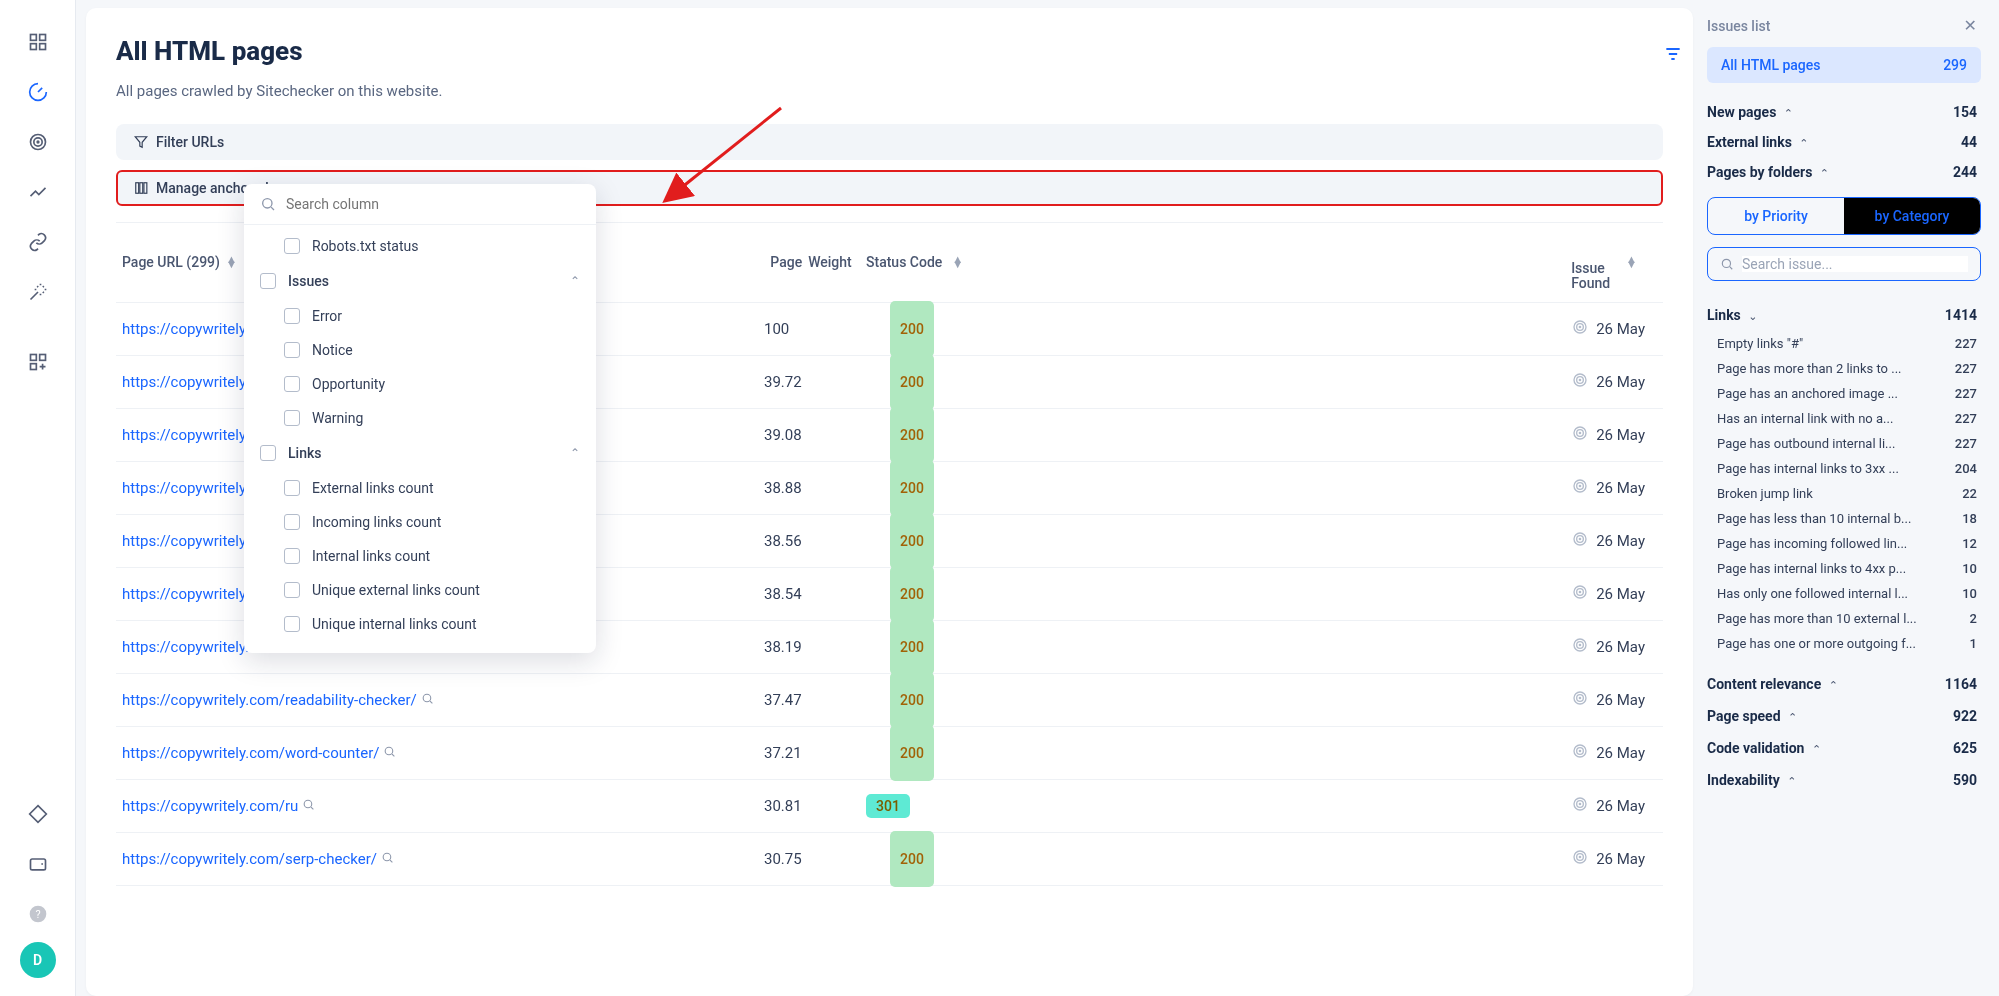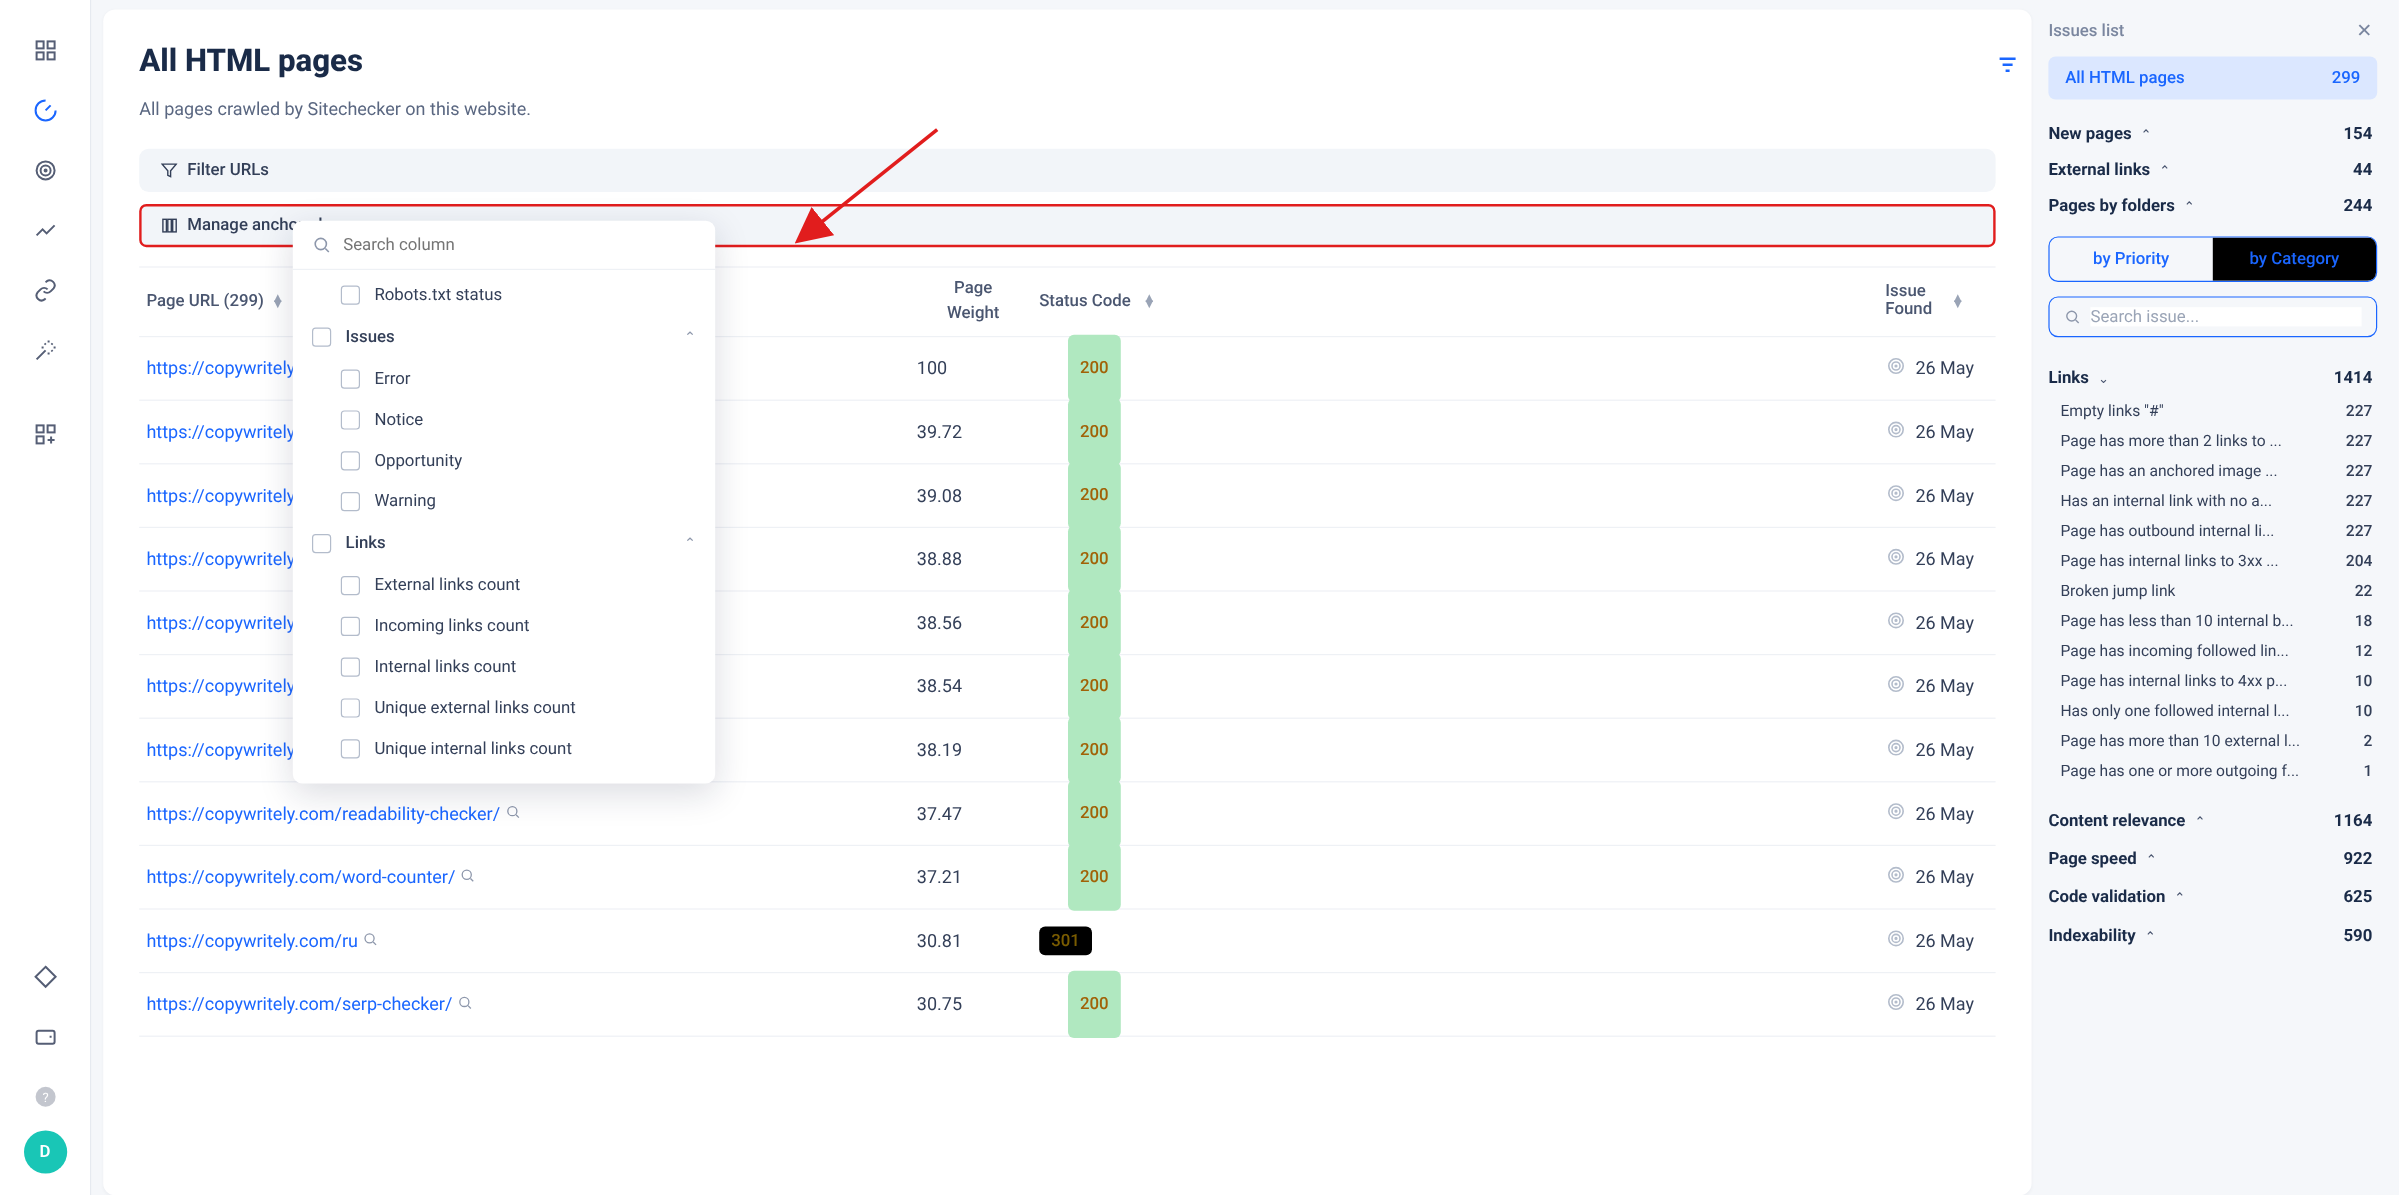--- a/index.html
+++ b/index.html
@@ -40,33 +40,33 @@
 .chev { color: #8d97ab; font-size: 12px; }
 
 
 .arrow-annot { position: absolute; left: 565px; top: 90px; z-index: 30; pointer-events: none; }
 
 
 .table { margin-top: 16px; border-top: 1px solid #eef1f5; }
 .thead { display: flex; align-items: center; padding: 10px 0; border-bottom: 1px solid #eef1f5; color: #4a5670; font-weight: 500; font-size: 14px; }
 .th { display: flex; align-items: center; gap: 6px; }
 .th-url { width: 640px; padding-left: 6px; }
-.th-weight { width: 110px; text-align: center; justify-content: center; flex-direction: column; line-height: 1.1; }
+.th-weight { width: 110px; text-align: center; justify-content: center; flex-direction: row; line-height: 1.1; }
 .th-status { width: 180px; }
 .th-issue { flex: 1; text-align: right; justify-content: flex-end; padding-right: 26px; line-height: 1.1; }
 .sort-ic { color: #9aa4b6; font-size: 11px; display: inline-flex; flex-direction: column; line-height: 5px; }
 
 .trow { display: flex; align-items: center; padding: 16px 0; border-bottom: 1px solid #eef1f5; }
 .td-url { width: 640px; padding-left: 6px; }
 .td-url a { color: #1a66ff; text-decoration: none; font-size: 15px; }
 .td-url .mag { color: #8d97ab; margin-left: 4px; font-size: 13px; cursor: pointer; }
 .td-weight { width: 110px; text-align: left; padding-left: 8px; color: #333f58; font-size: 15px; }
 .td-status { width: 180px; }
 .badge200 { background: #b0e8c0; color: #a16207; padding: 20px 10px; border-radius: 5px; font-size: 14px; font-weight: 500; margin-left: 24px; }
-.badge301 { background: #000000; color: #7a5c00; padding: 4px 10px; border-radius: 5px; font-size: 14px; font-weight: 500; }
+.badge301 { background: #5eead4; color: #7a5c00; padding: 4px 10px; border-radius: 5px; font-size: 14px; font-weight: 500; }
 .td-issue { flex: 1; text-align: right; padding-right: 18px; color: #333f58; font-size: 15px; display: flex; justify-content: flex-end; align-items: center; gap: 8px; }
 .targ-ic { color: #b3bccb; }
 
 
 .rightpane { width: 296px; padding: 8px 8px 0 14px; overflow-y: auto; height: 100vh; }
 .rp-header { display: flex; justify-content: space-between; align-items: center; color: #7a869f; font-size: 14px; margin-bottom: 12px; font-weight: 500; padding-right: 4px; }
 .rp-header .clx { cursor: pointer; font-size: 16px; color: #7a869f; }
 .pill { background: #dbe7ff; color: #1a66ff; border-radius: 6px; padding: 10px 14px; display: flex; justify-content: space-between; align-items: center; font-size: 14px; font-weight: 500; margin-bottom: 14px; }
 .rp-row { display: flex; justify-content: space-between; align-items: center; padding: 7px 4px 7px 0; font-size: 14px; font-weight: 700; color: #1a2b48; cursor: pointer; }
 .rp-row .chv { font-size: 11px; color: #4a5670; margin-left: 4px; font-weight: 400; }
@@ -212,21 +212,21 @@
             <span>Weight</span>
           </div>
           <div class="th th-status">
             <span>Status Code</span>
             <span class="sort-ic" style="margin-left:4px;">
                 <span>▲</span>
                 <span>▼</span>
               </span>
           </div>
           <div class="th th-issue">
-            <div style="text-align:left;">
+            <div style="text-align:left;margin-top:28px;">
                 <div>Issue</div>
                 <div>Found</div>
               </div>
             <span class="sort-ic" style="margin-left:10px;">
                 <span>▲</span>
                 <span>▼</span>
               </span>
           </div>
         </div>
         <div id="tbody">

